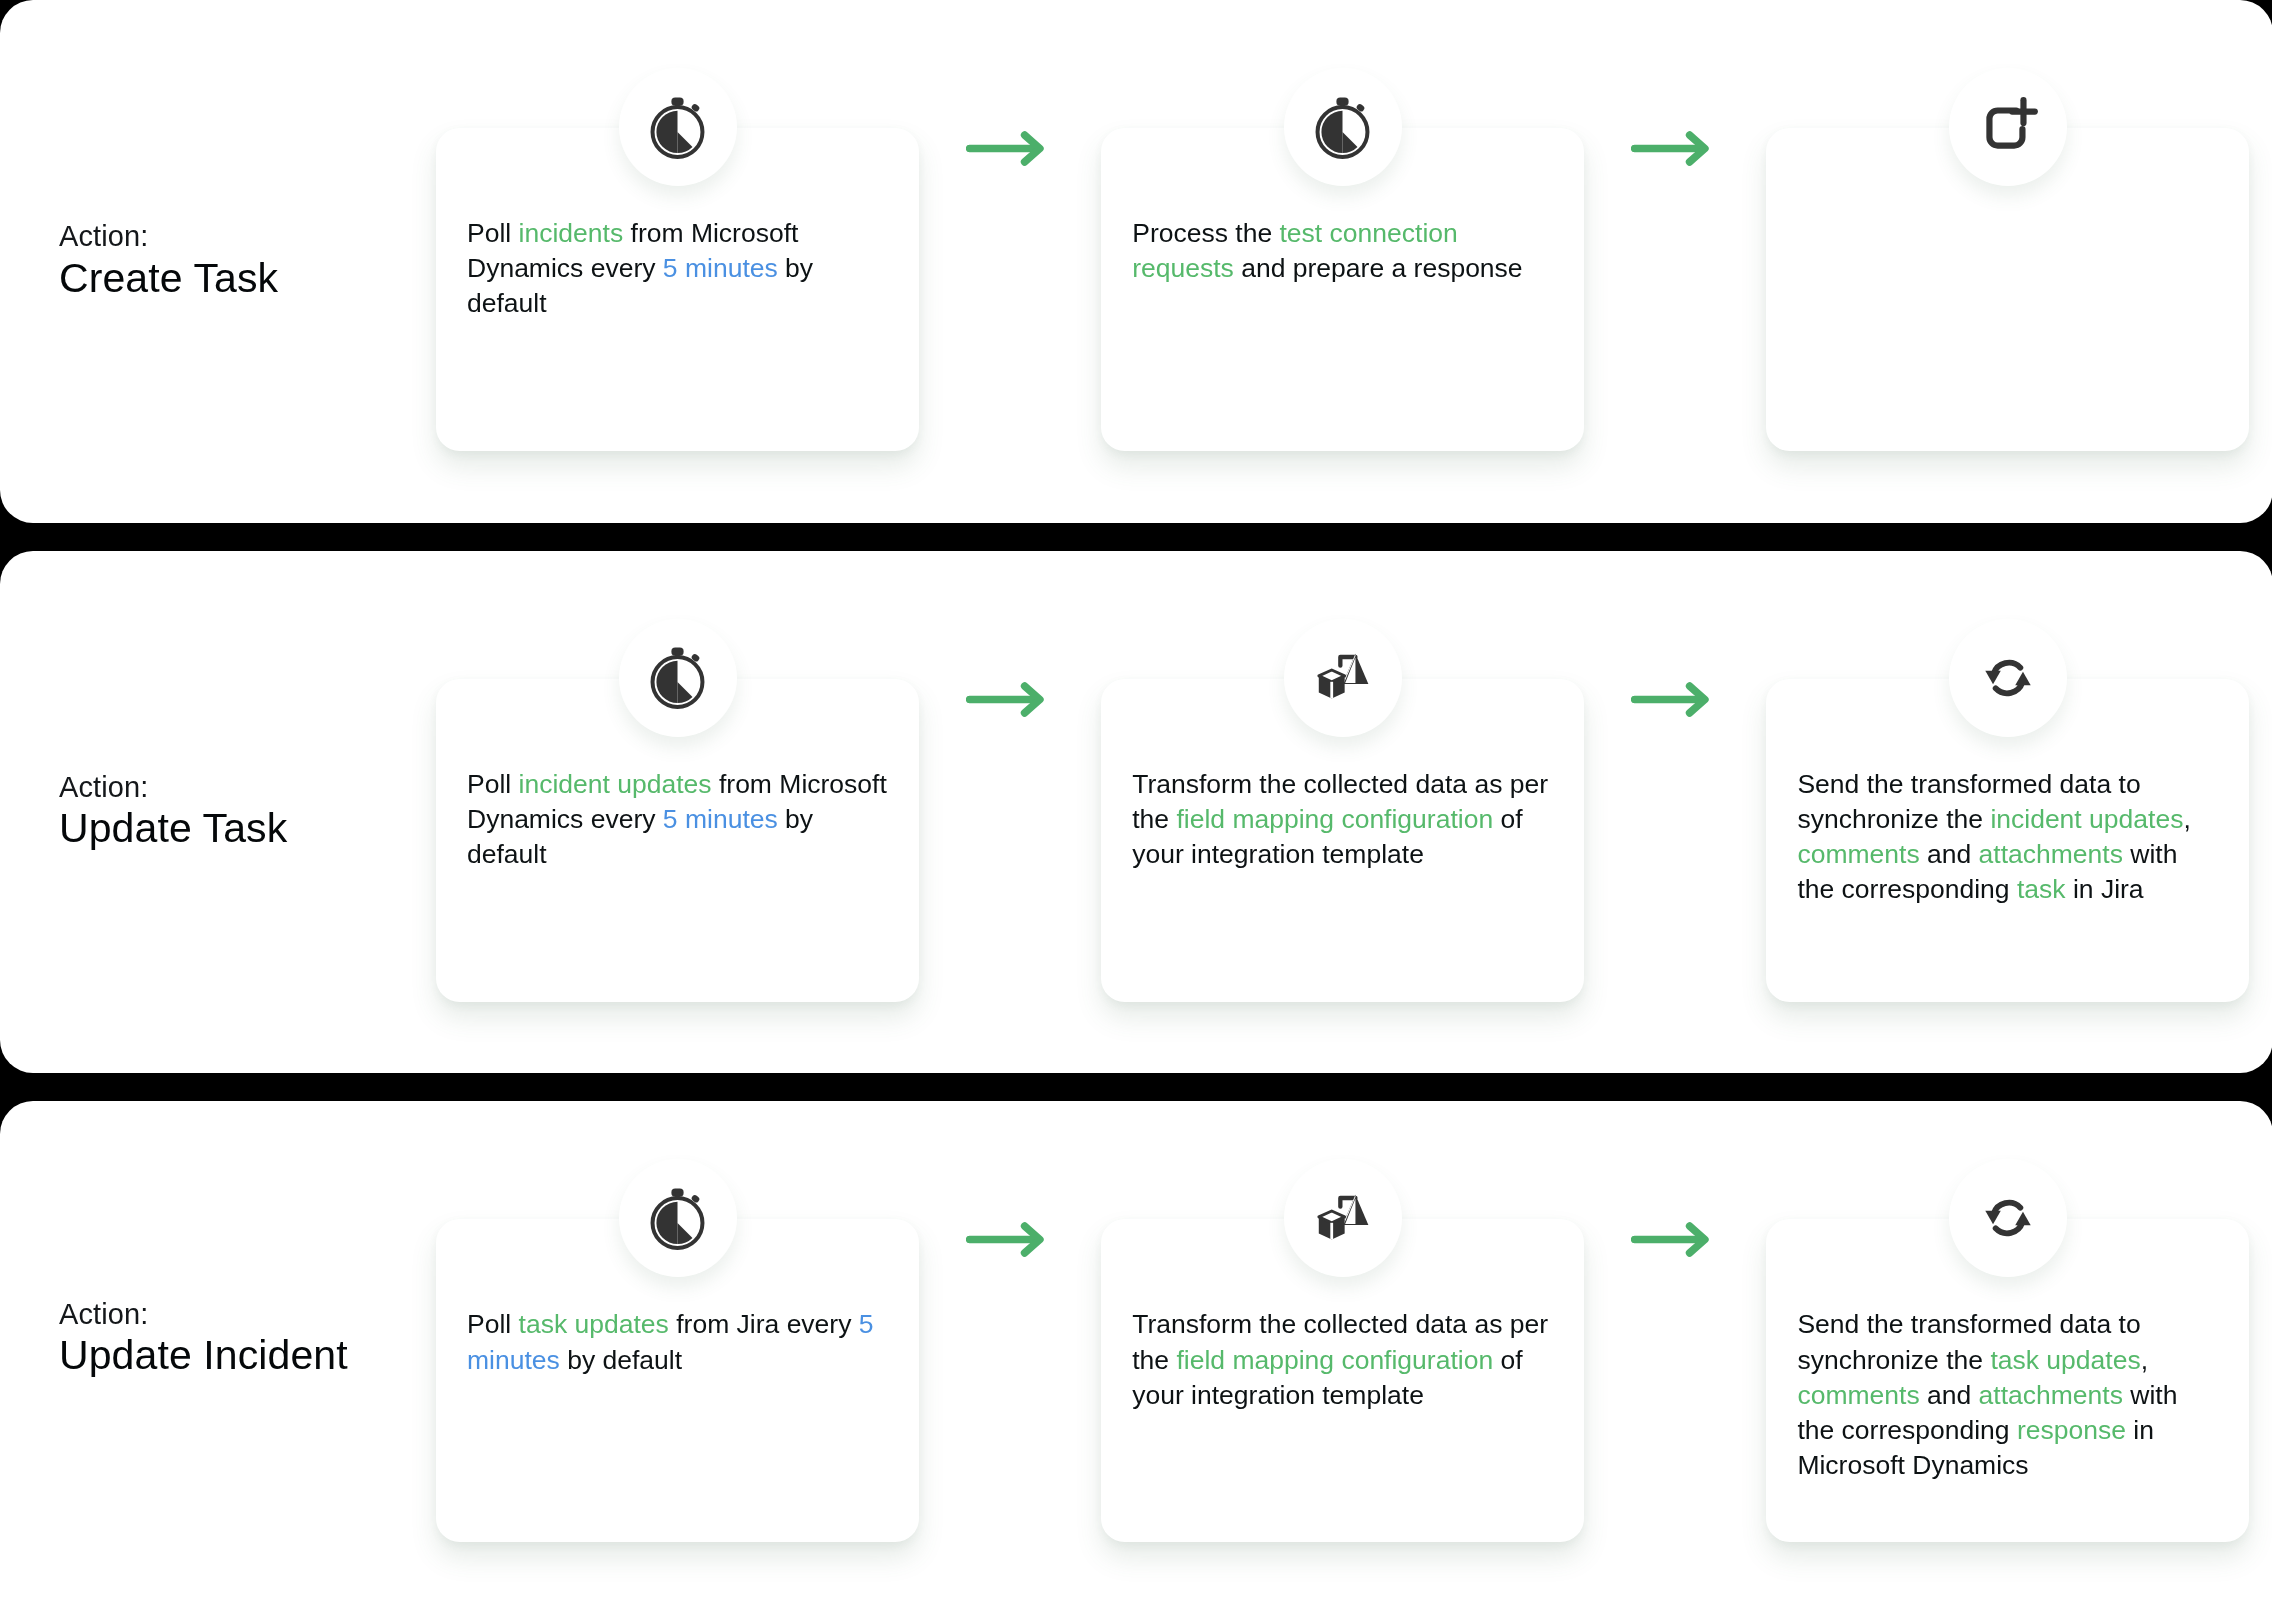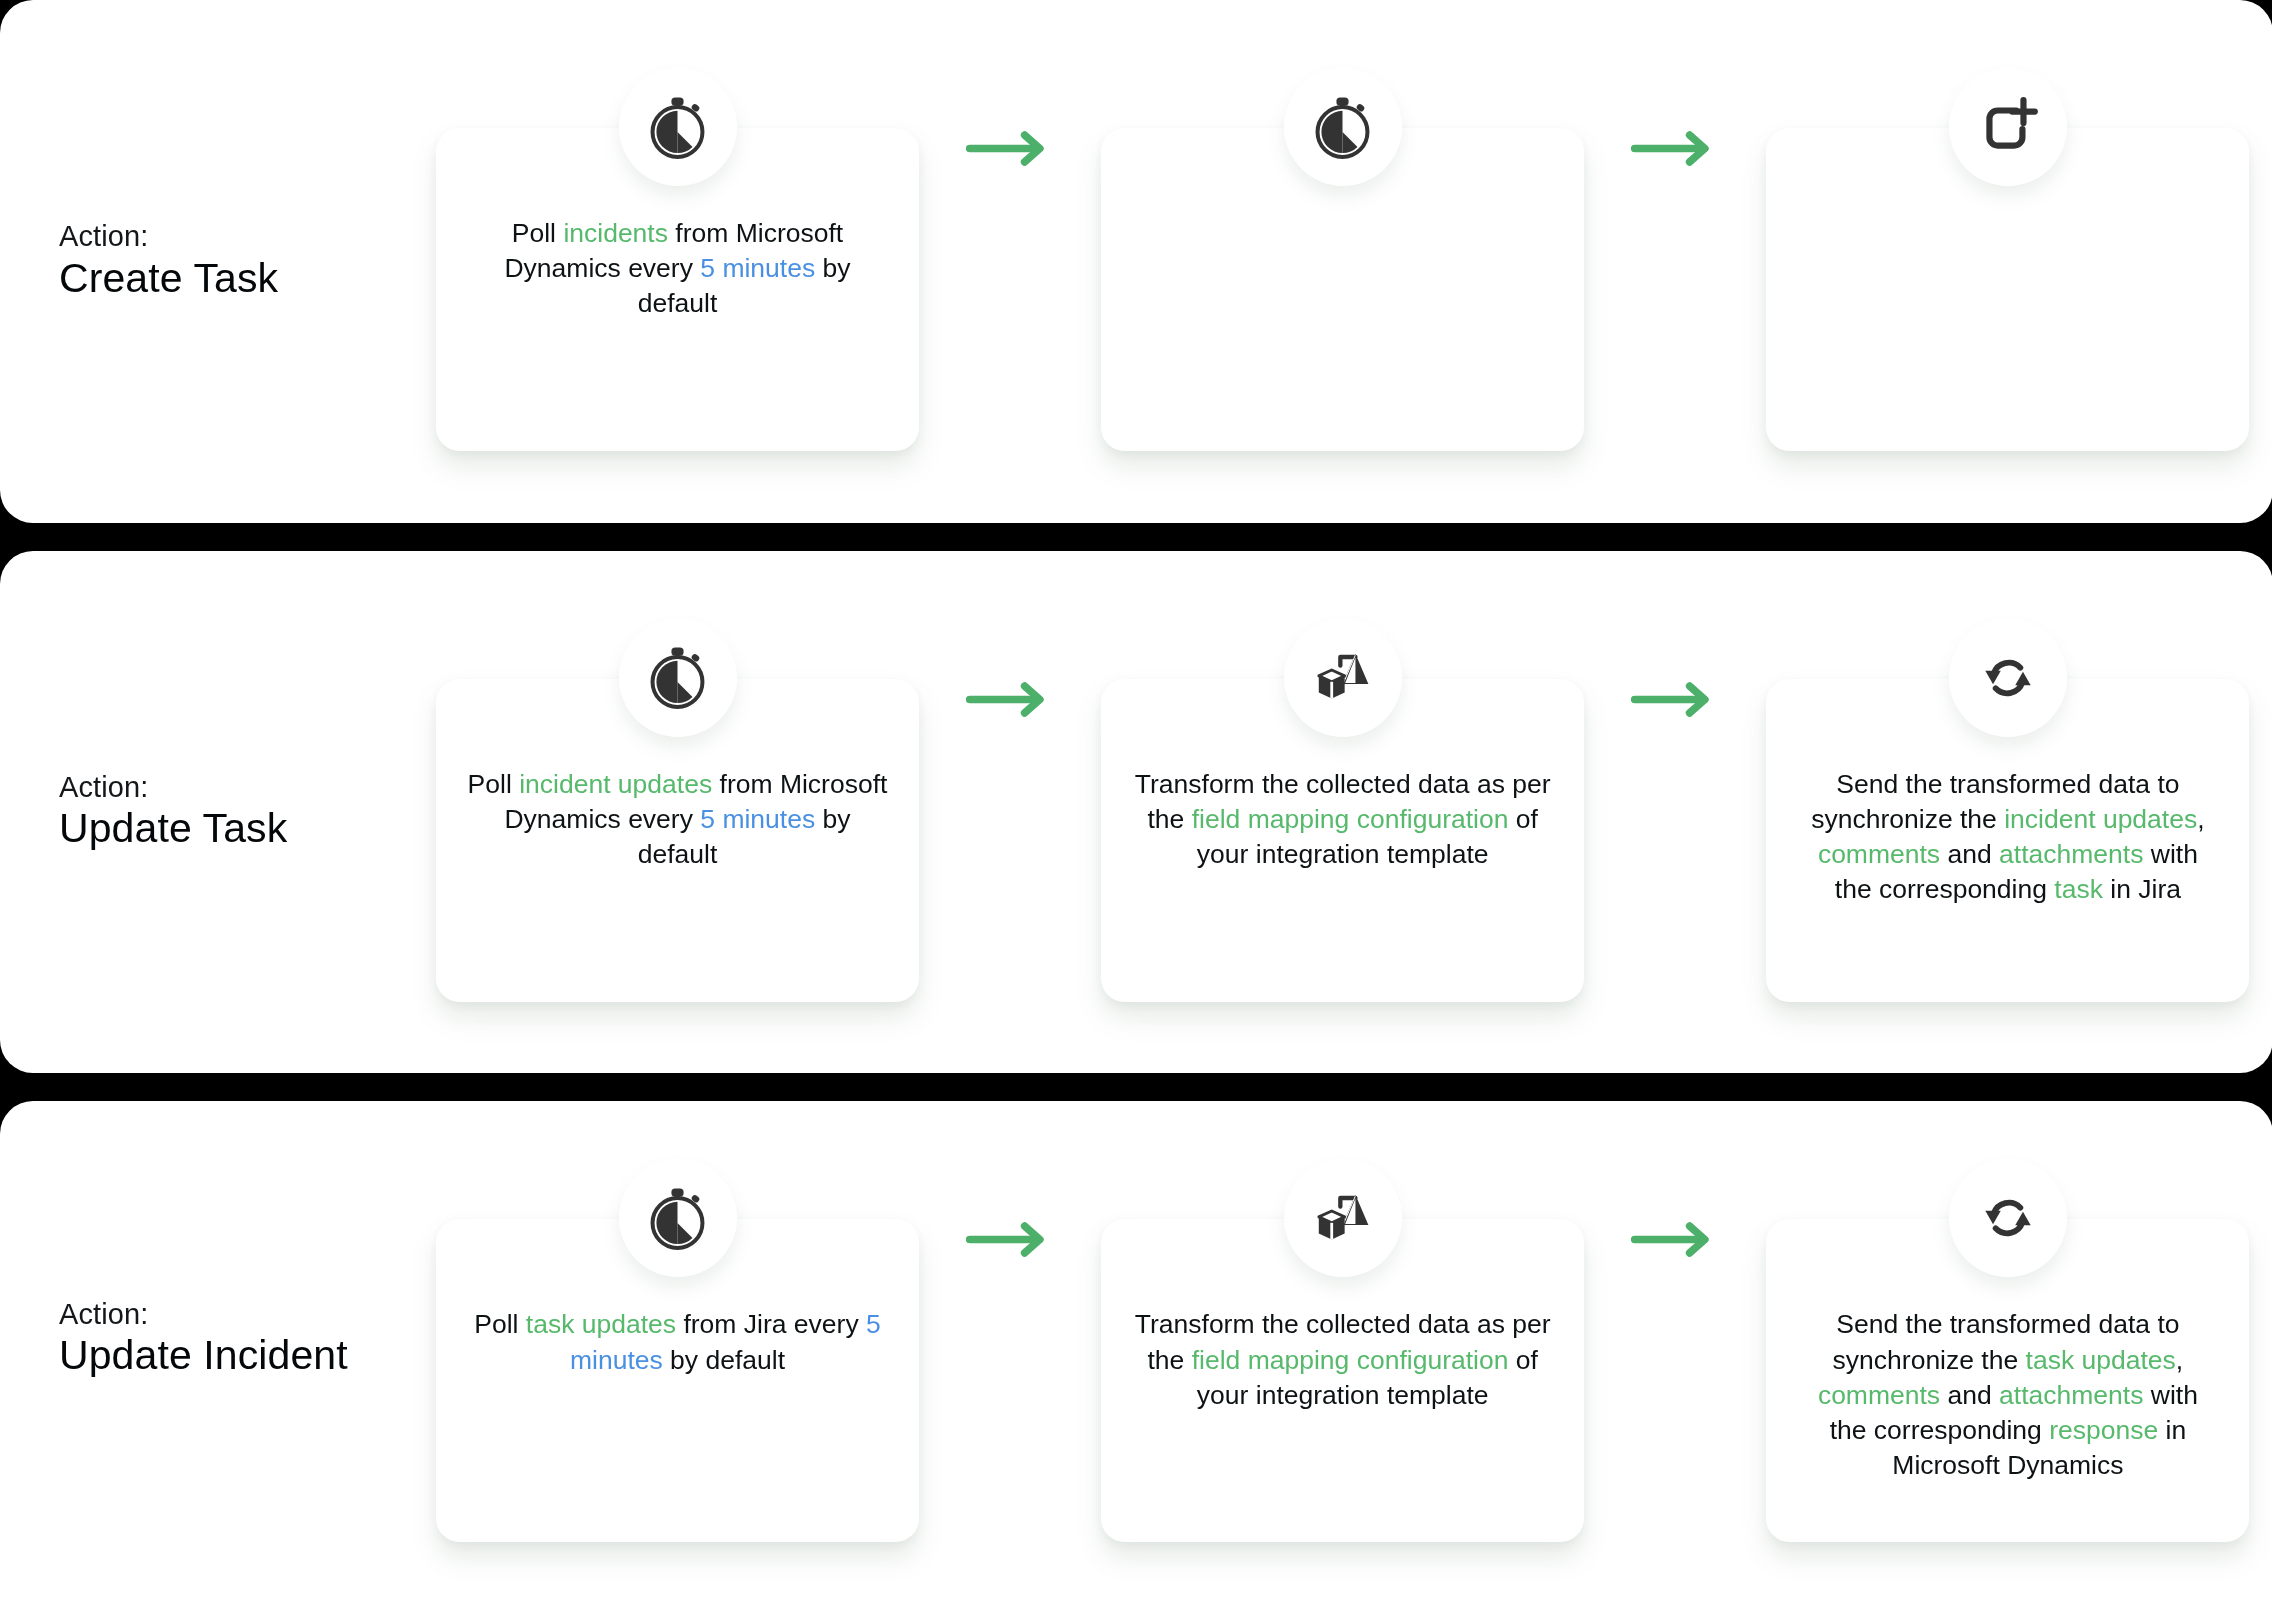--- a/index.html
+++ b/index.html
@@ -68,21 +68,20 @@
     justify-content:center;
   }
   .card{
     position:relative;
     width:483px;
     background:#fff;
     border-radius:23.6px;
     box-shadow:0 15.3px 27px rgba(70,110,80,0.13), 0 3.5px 8.2px rgba(70,110,80,0.06);
     padding:88px 31px 23.6px 31px;
     box-sizing:border-box;
-    text-align:center;
   }
   .card.h-tall{min-height:323px;}
 
   .icon-badge{
     position:absolute;
     top:-60px;left:50%;
     transform:translateX(-50%);
     width:118px;height:118px;
     border-radius:50%;
     background:#fff;
@@ -150,20 +149,21 @@
           <div class="icon-badge">
             <svg width="71" height="71" viewBox="0 0 64 64" fill="none">
               <rect x="26.5" y="5" width="11" height="7.5" rx="3.4" fill="#333"></rect>
               <rect x="30" y="9" width="4" height="6" fill="#333"></rect>
               <rect x="44.8" y="11.2" width="7" height="5.6" rx="2.6" fill="#333" transform="rotate(40 48 14)"></rect>
               <circle cx="32" cy="36" r="22.5" stroke="#333" stroke-width="3.6" fill="none"></circle>
               <path d="M32 36 L32 17 A19 19 0 0 0 32 55 Z" fill="#333"></path>
               <path d="M32 36 L32 55 A19 19 0 0 0 45.5 49.5 Z" fill="#333"></path>
             </svg>
           </div>
+          <div class="card-text"><span>Process the </span><span class="hl-green">test connection requests</span><span> and prepare a response</span></div>
         </div>
       </div>
 
       <div class="arrow">
         <svg width="88" height="41" viewBox="0 0 150 70">
           <line x1="6" y1="35" x2="118" y2="35" stroke="#4CAF6A" stroke-width="13" stroke-linecap="round"></line>
           <polyline points="100,12 126,35 100,58" fill="none" stroke="#4CAF6A" stroke-width="13" stroke-linecap="round" stroke-linejoin="round"></polyline>
         </svg>
       </div>
 

